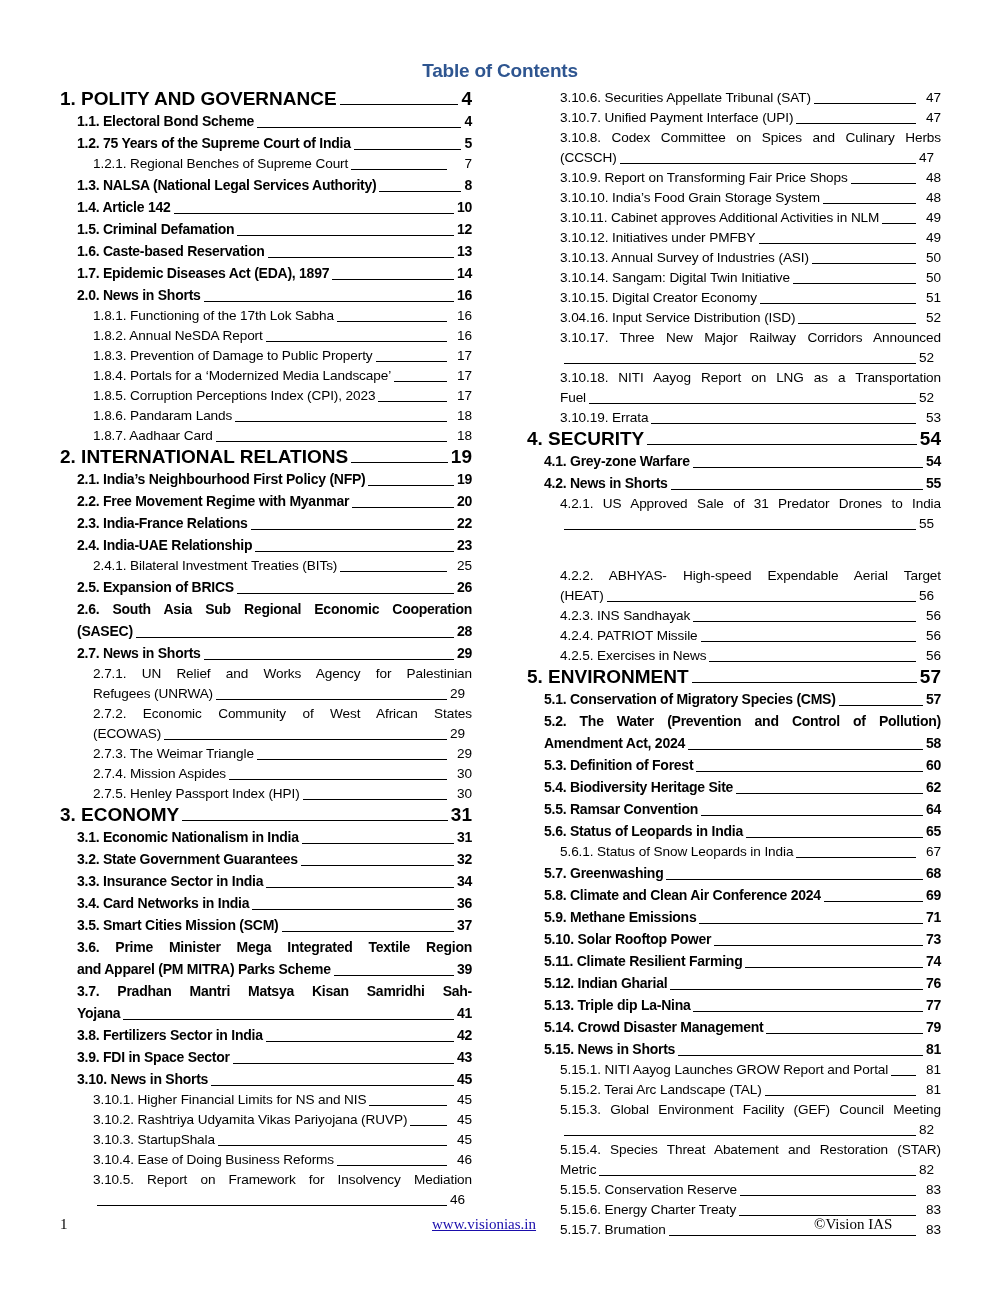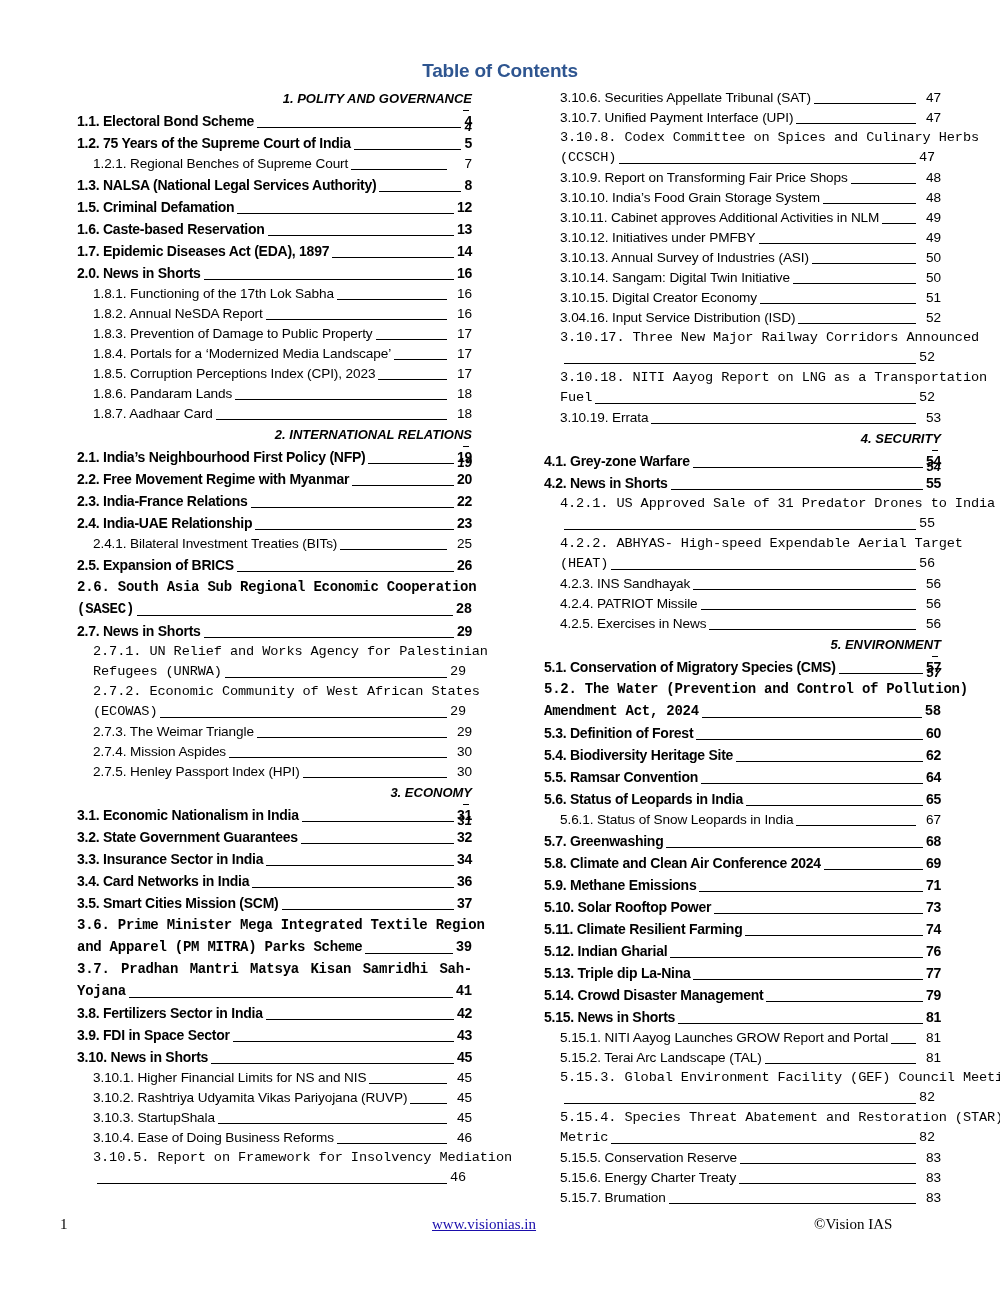--- a/index.html
+++ b/index.html
@@ -16,27 +16,27 @@
   .entry {
     display: flex; align-items: flex-end; font-family: "Liberation Sans", sans-serif;
     color: #000;
   }
   .entry .lbl { white-space: nowrap; }
   .entry .lead {
     flex: 1 1 auto; border-bottom: 1.3px solid #000; margin: 0 3px 4px 3px; min-width: 6px;
   }
   .entry .pg { white-space: nowrap; text-align: right; }
   
-  .l1 { font-size: 13px; font-weight: bold; font-style: italic; height: 22px; line-height: 22px; padding-left: 0; flex-direction: column; }
+  .l1 { font-size: 19px; font-weight: bold; height: 22px; line-height: 22px; padding-left: 0; }
   .l1 .lead { margin-bottom: 5px; }
   .l2 { font-size: 14px; font-weight: bold; height: 22px; line-height: 22px; padding-left: 17px; letter-spacing: -0.25px; }
   .l3 { font-size: 13.6px; height: 20px; line-height: 20px; padding-left: 33px; letter-spacing: -0.1px; }
   .l3 .pg { min-width: 22px; }
   
-  .wrap { font-family: Liberation Mono, monospace; }
+  .wrap { font-family: Liberation Sans, sans-serif; }
   .wrap .line1 { text-align: justify; text-align-last: justify; white-space: nowrap; display: block; }
   .wrap.l2 { height: auto; }
   .wrap.l3 { height: auto; }
   .wrap .line2 { display: flex; }
   .l2.wrap .line1, .l2.wrap .line2 { height: 22px; line-height: 22px; }
   .l3.wrap .line1, .l3.wrap .line2 { height: 20px; line-height: 20px; }
   .wrap.l2 { padding-left: 17px; }
   .wrap.l3 { padding-left: 33px; }
   .wrap .line2 .lead { flex: 1 1 auto; border-bottom: 1.3px solid #000; margin: 0 3px 4px 3px; }
   .footer {
@@ -73,20 +73,25 @@
         <span class="lbl">1.2.1. Regional Benches of Supreme Court</span>
         <span class="lead"></span>
         <span class="pg">7</span>
       </div>
       <div class="entry l2">
         <span class="lbl">1.3. NALSA (National Legal Services Authority)</span>
         <span class="lead"></span>
         <span class="pg">8</span>
       </div>
       <div class="entry l2">
+        <span class="lbl">1.4. Article 142</span>
+        <span class="lead"></span>
+        <span class="pg">10</span>
+      </div>
+      <div class="entry l2">
         <span class="lbl">1.5. Criminal Defamation</span>
         <span class="lead"></span>
         <span class="pg">12</span>
       </div>
       <div class="entry l2">
         <span class="lbl">1.6. Caste-based Reservation</span>
         <span class="lead"></span>
         <span class="pg">13</span>
       </div>
       <div class="entry l2">
@@ -400,21 +405,21 @@
       </div>
       <div class="wrap l3">
         <span class="line1" style="display: block;">4.2.1. US Approved Sale of 31 Predator Drones to India</span>
         <div class="line2">
           <span class="lbl"></span>
           <span class="lead" style="margin-left: 4px;"></span>
           <span class="pg">55</span>
         </div>
       </div>
       <div class="wrap l3">
-        <span class="line1" style="display: block;">4.2.2. ABHYAS- High-speed Expendable Aerial Target</span>
+        <span class="line1" style="display: block; margin-top: 32px;">4.2.2. ABHYAS- High-speed Expendable Aerial Target</span>
         <div class="line2">
           <span class="lbl">(HEAT)</span>
           <span class="lead"></span>
           <span class="pg">56</span>
         </div>
       </div>
       <div class="entry l3">
         <span class="lbl">4.2.3. INS Sandhayak</span>
         <span class="lead"></span>
         <span class="pg">56</span>

